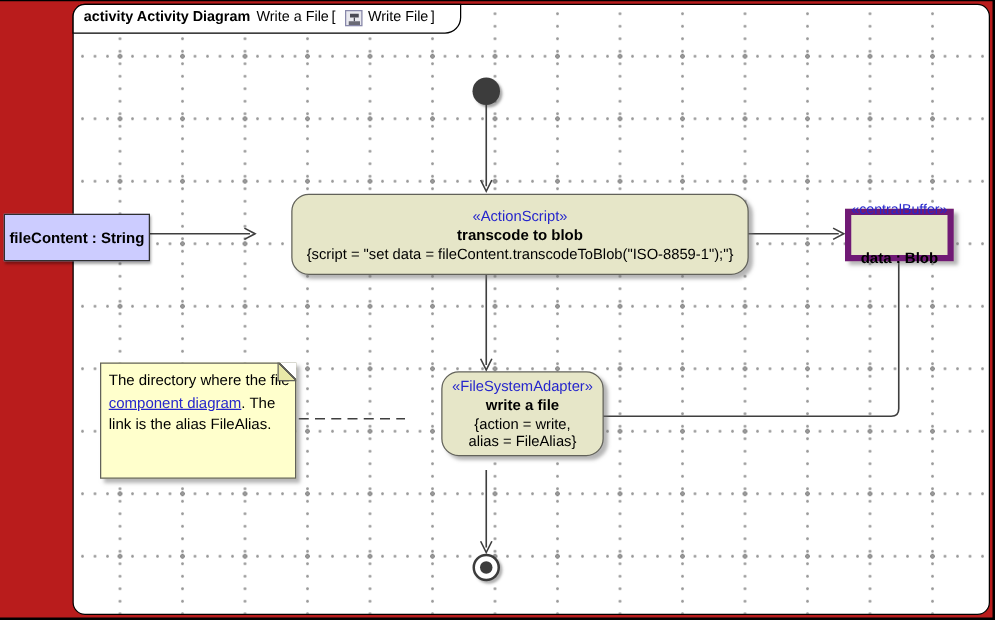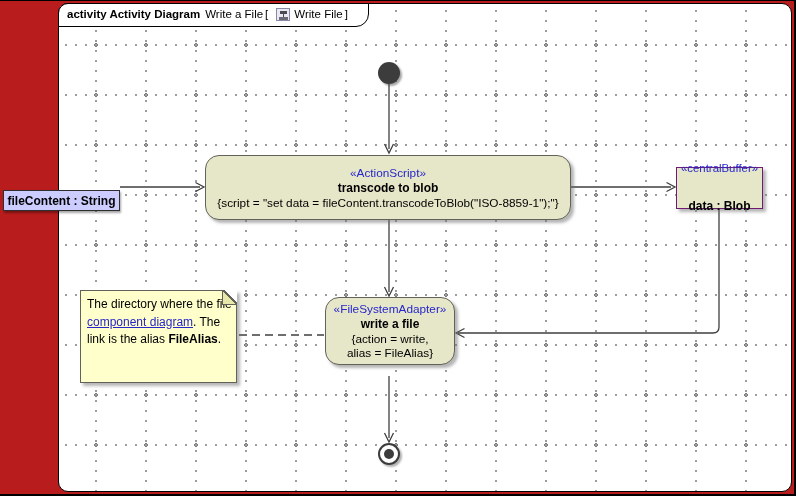--- a/index.html
+++ b/index.html
@@ -56,62 +56,62 @@
   .final-node {
     left:378px; top:442px; width:22px; height:22px; border-radius:50%;
     background:#fff; border:2px solid #3c3c3c; box-shadow:2px 2px 2px rgba(60,60,60,.4);
   }
   .final-node .dot { position:absolute; left:4px; top:4px; width:10px; height:10px; border-radius:50%; background:#3c3c3c; }
 
   .action {
     background:#e6e6c8; border:1px solid #62625a; border-radius:14px;
     box-shadow:3px 3px 3px rgba(110,110,110,.5);
     display:flex; flex-direction:column; align-items:center; justify-content:center;
-    color:#000;
+    color:#000;margin-left:28px;
   }
   .stereo { color:#2626cc; font-size:11.8px; white-space:nowrap; }
   .act-name { font-weight:bold; font-size:12px; white-space:nowrap; margin:1px 0; }
   .act-body { font-size:11.8px; white-space:nowrap; }
 
   #transcode { left:205px; top:154px; width:366px; height:65px; }
   #writefile { left:325px; top:296px; width:130px; height:68px; }
 
   .buffer {
     left:676px; top:166px; width:87px; height:42px;
-    background:#e6e6c8; border:1px solid #701a75;
+    background:#e6e6c8; border:5px solid #701a75;
     box-shadow:3px 3px 3px rgba(110,110,110,.5);
     display:flex; flex-direction:column; align-items:center; justify-content:center;
     text-align:center;
     gap:24px;
   }
   .buffer .stereo { font-size:11.4px; }
 
   .pin-label {
-    left:3px; top:189px; width:117px; height:21px; z-index:6;
+    left:3px; top:170px; width:117px; height:38px; z-index:6;
     background:#ccccff; border:1px solid #2f2f2f;
     box-shadow:1px 2px 2px rgba(0,0,0,.35);
     display:flex; align-items:center; justify-content:center;
     font-weight:bold; font-size:12px; white-space:nowrap; color:#000;
   }
 
   .note {
     left:80px; top:289px; width:157px; height:93px;
     background:#ffffcc; border:1px solid #62625a;
     box-shadow:3px 3px 3px rgba(110,110,110,.5);
     font-size:12px; line-height:17.5px; padding:5px 0 0 6px; color:#000;
   }
   .note-fold {
     position:absolute; top:-1px; right:-1px; width:15px; height:15px;
     background:
       linear-gradient(45deg, rgba(0,0,0,0) 0 calc(50% - 0.8px), #62625a calc(50% - 0.8px) calc(50% + 0.8px), rgba(0,0,0,0) calc(50% + 0.8px)),
       linear-gradient(45deg, #e8e8a8 0 50%, #ffffff 50% 100%);
     border-left:1px solid #62625a; border-bottom:1px solid #62625a;
   }
   .note a.link { color:#2626cc; text-decoration:underline; cursor:pointer; }
-  .note .bold { font-weight:bold; }
+  .note .bold { font-weight:normal; }
 </style>
 </head>
 <body>
 
 <div class="screen">
 
   <div class="frame"></div>
 
   <svg class="edges" width="796" height="496" viewBox="0 0 796 496" fill="none" stroke="#3f3f3f" stroke-width="1.3">
     <g>

